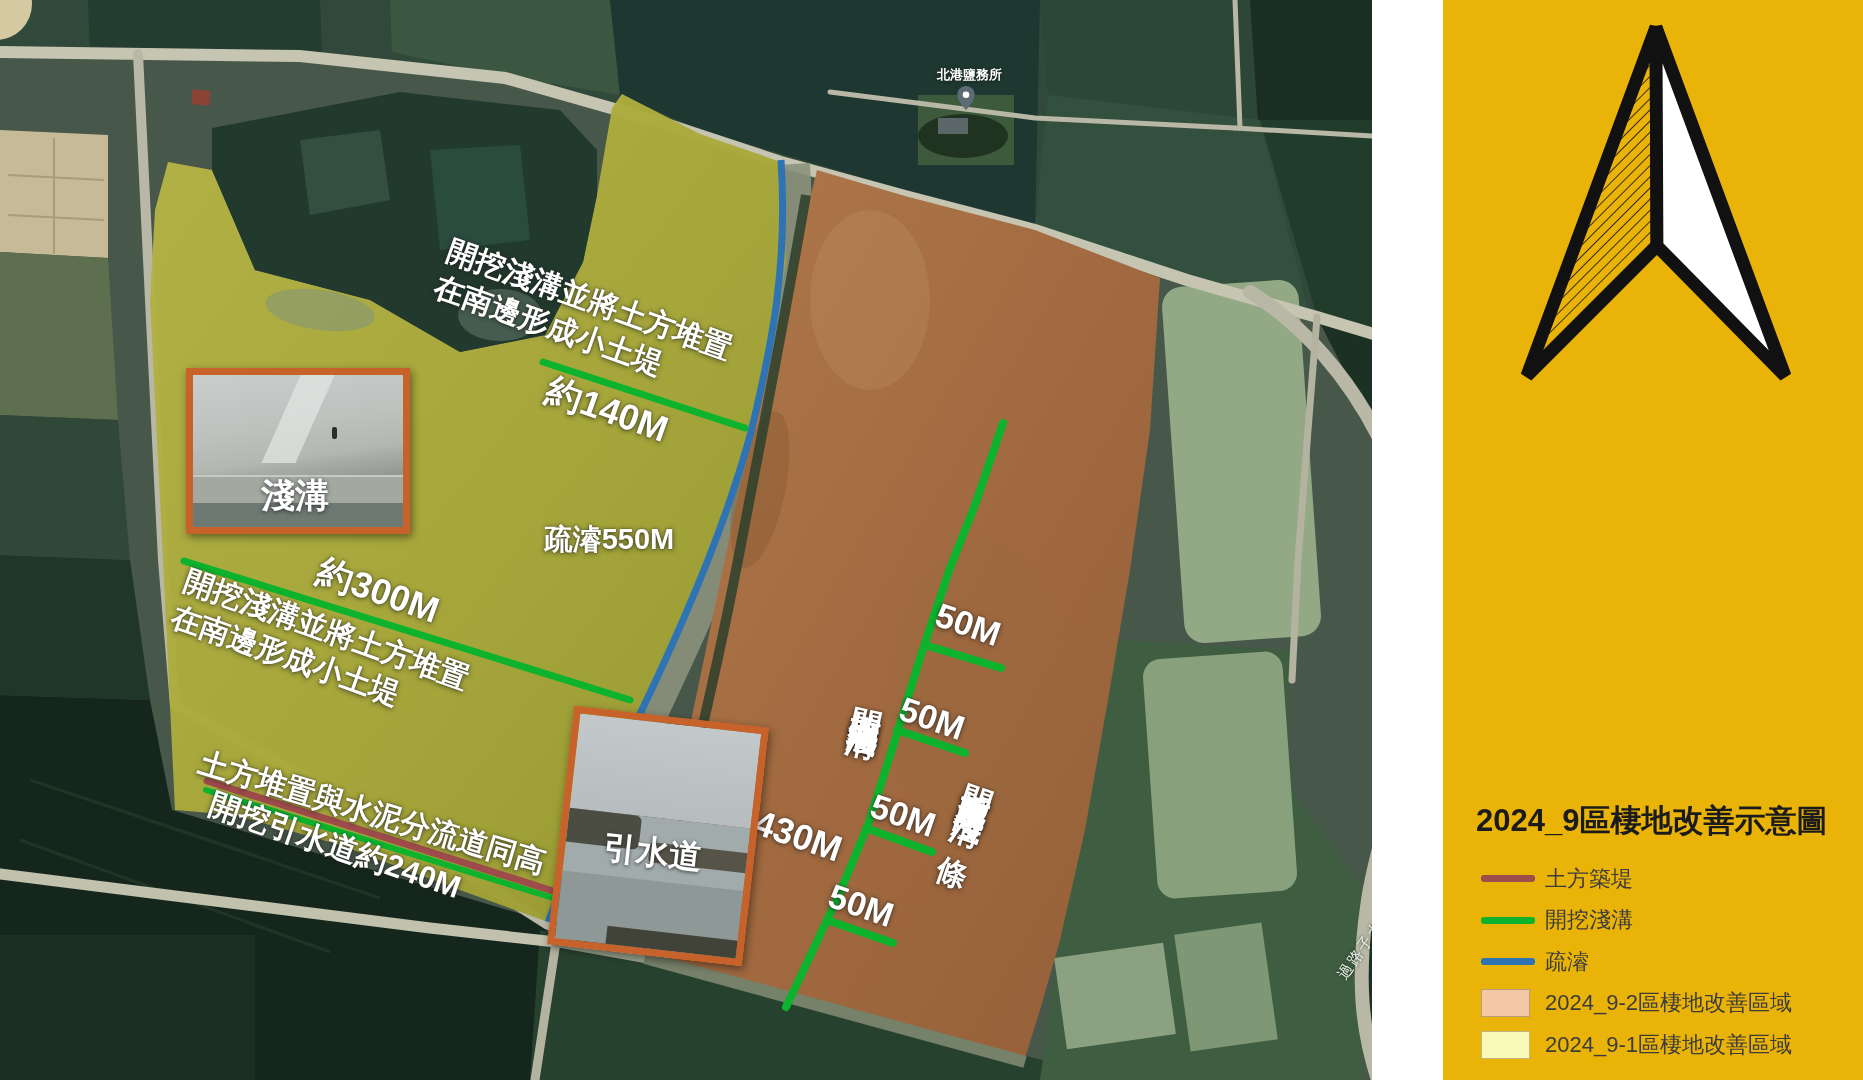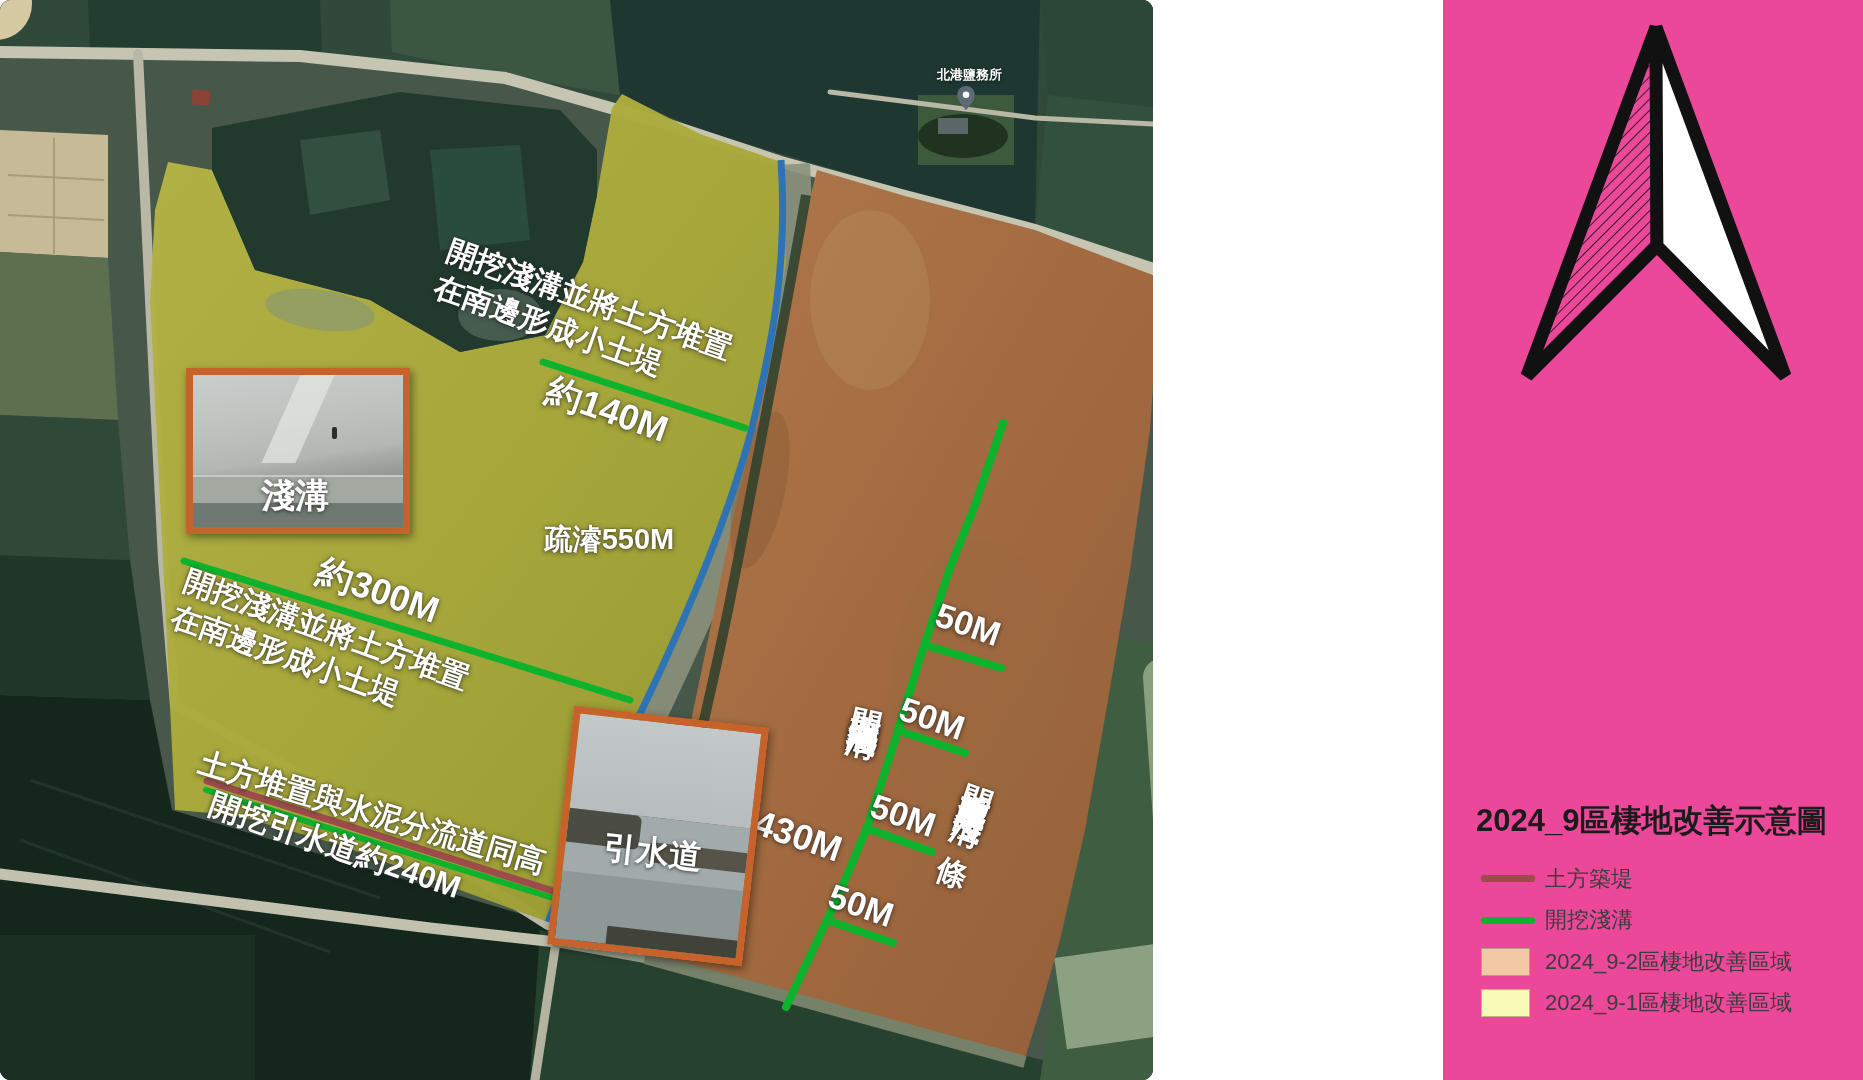--- a/index.html
+++ b/index.html
@@ -1,18 +1,18 @@
 <!DOCTYPE html>
 <html><head>
 <meta charset="utf-8">
 <style>
   html,body{margin:0;padding:0;background:#fff;}
   body{width:1863px;height:1080px;overflow:hidden;font-family:"Liberation Sans","DejaVu Sans",sans-serif;}
   .stage{position:relative;width:1863px;height:1080px;background:#fff;}
-  .map-area{position:absolute;left:0;top:0;width:1153px;height:1080px;overflow:hidden;background:#701a75;border-radius:11px;}
+  .map-area{position:absolute;left:0;top:0;width:1372px;height:1080px;overflow:hidden;background:#701a75;}
   .map-area svg.base{position:absolute;left:0;top:0;}
   
   .anno{position:absolute;color:#fff;font-weight:700;white-space:nowrap;
         text-shadow:0 1px 5px rgba(30,30,30,.7),0 0 2px rgba(30,30,30,.55);
         transform-origin:center center;line-height:1.28;}
   .vtext{writing-mode:vertical-rl;text-orientation:upright;}
   
   .photo{position:absolute;border:7px solid #c8622b;box-shadow:2px 3px 8px rgba(0,0,0,.45);overflow:hidden;}
   .photo .ph-label{position:absolute;color:#fff;font-weight:700;
         text-shadow:0 1px 4px rgba(30,30,30,.8);white-space:nowrap;}
@@ -28,21 +28,21 @@
   .p2-jetty-l{position:absolute;left:0;top:42%;width:40%;height:15%;background:#4b4c42;border-radius:0 6px 6px 0;}
   .p2-jetty-r{position:absolute;right:0;top:53%;width:54%;height:9%;background:#565449;border-radius:4px 0 0 4px;}
   .p2-low{position:absolute;left:0;bottom:0;width:100%;height:30%;background:#8d9897;}
   .p2-rocks{position:absolute;right:0;bottom:0;width:72%;height:8%;background:#414339;}
   
   .poi-label{position:absolute;color:#fff;font-size:13px;font-weight:700;white-space:nowrap;
              text-shadow:0 0 3px #1c2a22,0 1px 2px #1c2a22;}
   .road-label{position:absolute;color:#eef3ec;font-size:15px;font-weight:400;letter-spacing:2px;white-space:nowrap;
               text-shadow:0 0 3px rgba(20,30,20,.9);transform-origin:center center;}
   
-  .side-panel{position:absolute;left:1443px;top:0;width:420px;height:1080px;background:#ec4899;}
+  .side-panel{position:absolute;left:1443px;top:0;width:420px;height:1080px;background:#eab308;}
   .north-arrow{position:absolute;left:74px;top:18px;}
   .panel-title{position:absolute;left:33px;top:800px;font-size:31px;font-weight:600;color:#1b1b1b;white-space:nowrap;}
   .legend{position:absolute;left:38px;top:858px;}
   .legend-row{display:flex;align-items:center;height:41.5px;}
   .sw-col{width:64px;display:flex;align-items:center;}
   .legend-line{display:inline-block;width:54px;height:7px;border-radius:3px;}
   .legend-box{display:inline-block;width:47px;height:26px;border:1px solid rgba(120,100,70,.45);}
   .legend-label{font-size:22px;color:#3c3c3c;white-space:nowrap;}
 </style>
 </head>
@@ -236,20 +236,26 @@
         <span class="legend-label">土方築堤</span>
       </div>
       <div class="legend-row">
         <span class="sw-col">
             <span class="legend-line" style="background-color: rgb(13, 179, 45);"></span>
           </span>
         <span class="legend-label">開挖淺溝</span>
       </div>
       <div class="legend-row">
         <span class="sw-col">
+            <span class="legend-line" style="background-color: rgb(46, 116, 181);"></span>
+          </span>
+        <span class="legend-label">疏濬</span>
+      </div>
+      <div class="legend-row">
+        <span class="sw-col">
             <span class="legend-box" style="background-color: rgb(242, 201, 164);"></span>
           </span>
         <span class="legend-label">2024_9-2區棲地改善區域</span>
       </div>
       <div class="legend-row">
         <span class="sw-col">
             <span class="legend-box" style="background-color: rgb(249, 249, 184);"></span>
           </span>
         <span class="legend-label">2024_9-1區棲地改善區域</span>
       </div>

